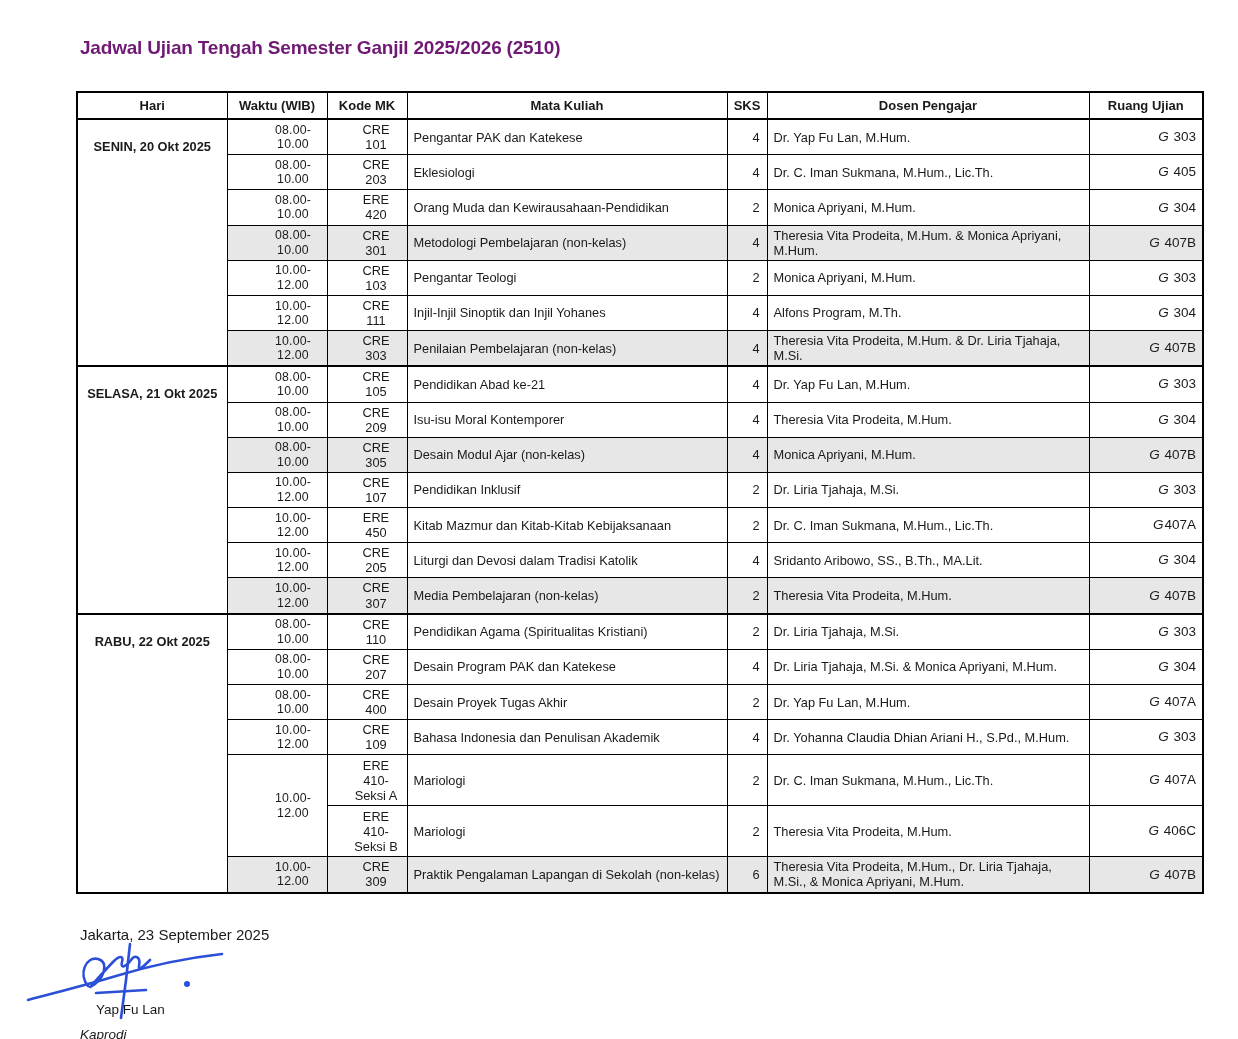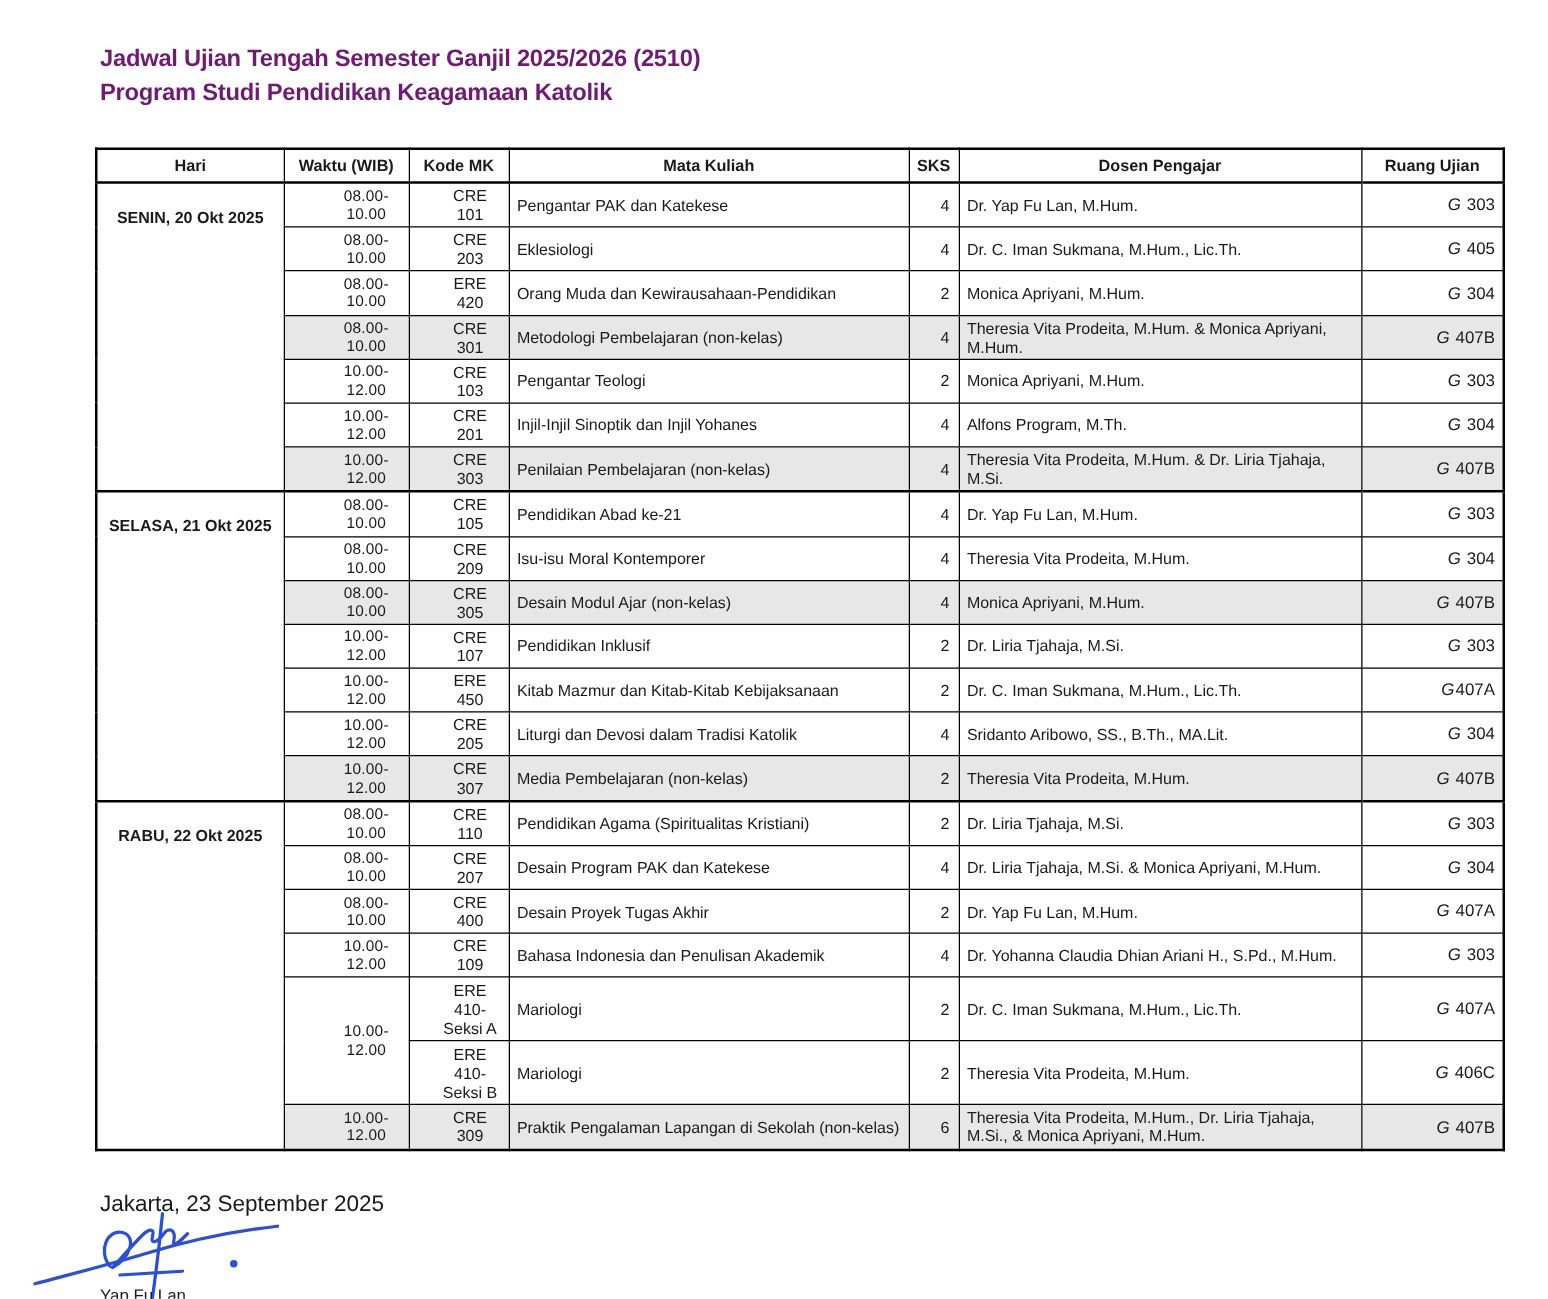--- a/index.html
+++ b/index.html
@@ -35,33 +35,32 @@
   tr.shaded td{background:#e7e7e7;}
   td.day{
     vertical-align:top;text-align:center;font-weight:bold;font-size:12.8px;
     padding-top:19px;border-top:2px solid #000;background:#fff !important;
   }
   td.c{text-align:center;padding-left:24px;}
   td.waktu{text-align:center;font-size:12.3px;letter-spacing:0.2px;padding-left:38px;}
   td.ruang{text-align:right;font-size:13.5px;}
   td.ruang .g{font-style:italic;margin-right:1px;}
   .footer{position:relative;margin-left:80px;margin-top:32px;height:150px;}
-  .place-date{position:absolute;left:0;top:0;font-size:18px;}
+  .place-date{position:absolute;left:0;top:0;font-size:15px;}
   .sig{position:absolute;left:-56px;top:14px;}
-  .signer-name{position:absolute;left:0;top:76px;font-size:13.5px;}
+  .signer-name{position:absolute;left:16px;top:76px;font-size:13.5px;}
   .signer-role{position:absolute;left:0;top:101px;font-size:13.5px;font-style:italic;}
 </style>
 </head>
 <body>
 
 <div class="page">
 
   <div class="titleblock">
     <div class="title">Jadwal Ujian Tengah Semester Ganjil 2025/2026 (2510)</div>
-    <div class="subtitle">Program Studi Pendidikan Keagamaan Katolik</div>
   </div>
 
   <table class="schedule">
     <colgroup>
       <col class="c-hari">
         <col class="c-waktu">
         <col class="c-kode">
         <col class="c-mk">
       <col class="c-sks">
         <col class="c-dosen">
@@ -115,21 +114,21 @@
         <tr class="r">
           <td class="waktu">10.00-12.00</td>
           <td class="c">CRE 103</td>
           <td>Pengantar Teologi</td>
           <td class="c">2</td>
           <td>Monica Apriyani, M.Hum.</td>
           <td class="ruang"><span class="g">G</span>&nbsp;303</td>
         </tr>
         <tr class="r">
           <td class="waktu">10.00-12.00</td>
-          <td class="c">CRE 201</td>
+          <td class="c">CRE 111</td>
           <td>Injil-Injil Sinoptik dan Injil Yohanes</td>
           <td class="c">4</td>
           <td>Alfons Program, M.Th.</td>
           <td class="ruang"><span class="g">G</span>&nbsp;304</td>
         </tr>
         <tr class="r shaded">
           <td class="waktu">10.00-12.00</td>
           <td class="c">CRE 303</td>
           <td>Penilaian Pembelajaran (non-kelas)</td>
           <td class="c">4</td>

